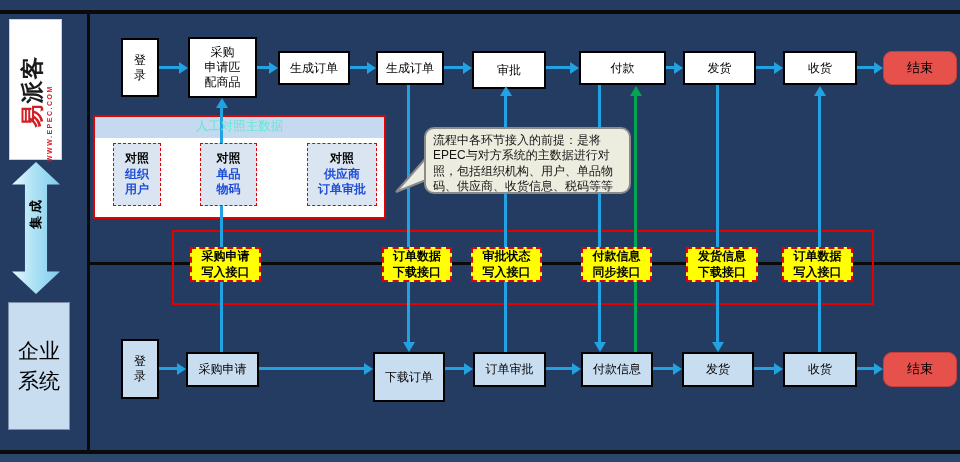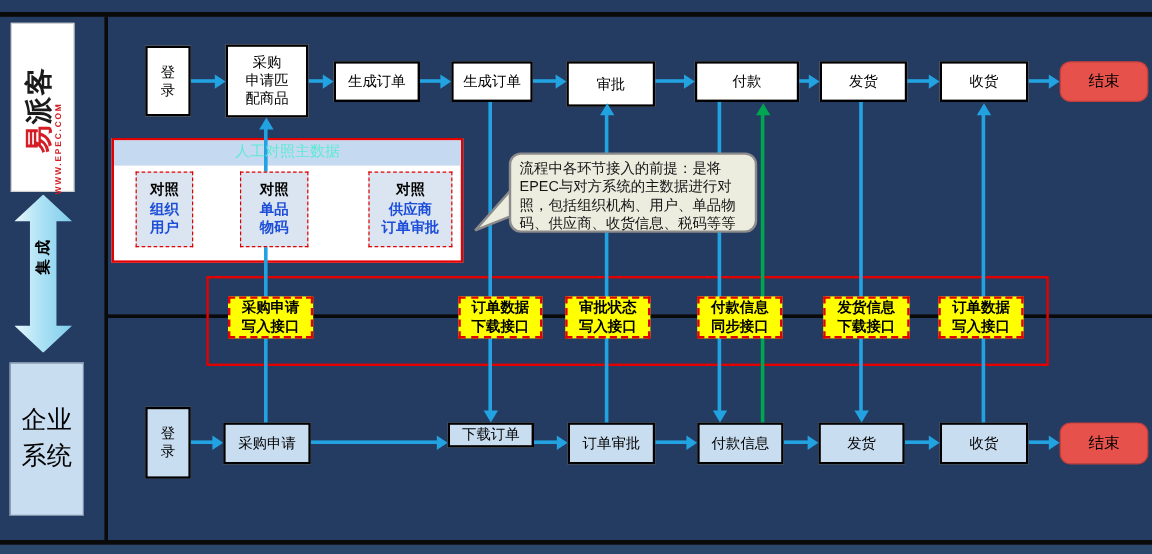--- a/index.html
+++ b/index.html
@@ -155,21 +155,21 @@
   <div class="ybox pre" style="left:581px;top:247px;width:71px;height:35px;">付款信息
 同步接口</div>
   <div class="ybox pre" style="left:686px;top:247px;width:72px;height:35px;">发货信息
 下载接口</div>
   <div class="ybox pre" style="left:782px;top:247px;width:71px;height:35px;">订单数据
 写入接口</div>
 
   <div class="box bbox pre" style="left:121px;top:339px;width:38px;height:60px;">登
 录</div>
   <div class="box bbox" style="left:186px;top:352px;width:73px;height:35px;">采购申请</div>
-  <div class="box bbox" style="left:373px;top:352px;width:72px;height:21px;">下载订单</div>
+  <div class="box bbox" style="left:373px;top:352px;width:72px;height:50px;">下载订单</div>
   <div class="box bbox" style="left:473px;top:352px;width:73px;height:35px;">订单审批</div>
   <div class="box bbox" style="left:581px;top:352px;width:72px;height:35px;">付款信息</div>
   <div class="box bbox" style="left:682px;top:352px;width:72px;height:35px;">发货</div>
   <div class="box bbox" style="left:783px;top:352px;width:74px;height:35px;">收货</div>
   <div class="box endbox" style="left:883px;top:352px;width:74px;height:35px;">结束</div>
 
   <div class="harrow" style="left:159px;top:367px;width:19px;"></div>
   <div class="harrow" style="left:259px;top:367px;width:106px;"></div>
   <div class="harrow" style="left:445px;top:367px;width:20px;"></div>
   <div class="harrow" style="left:546px;top:367px;width:27px;"></div>

